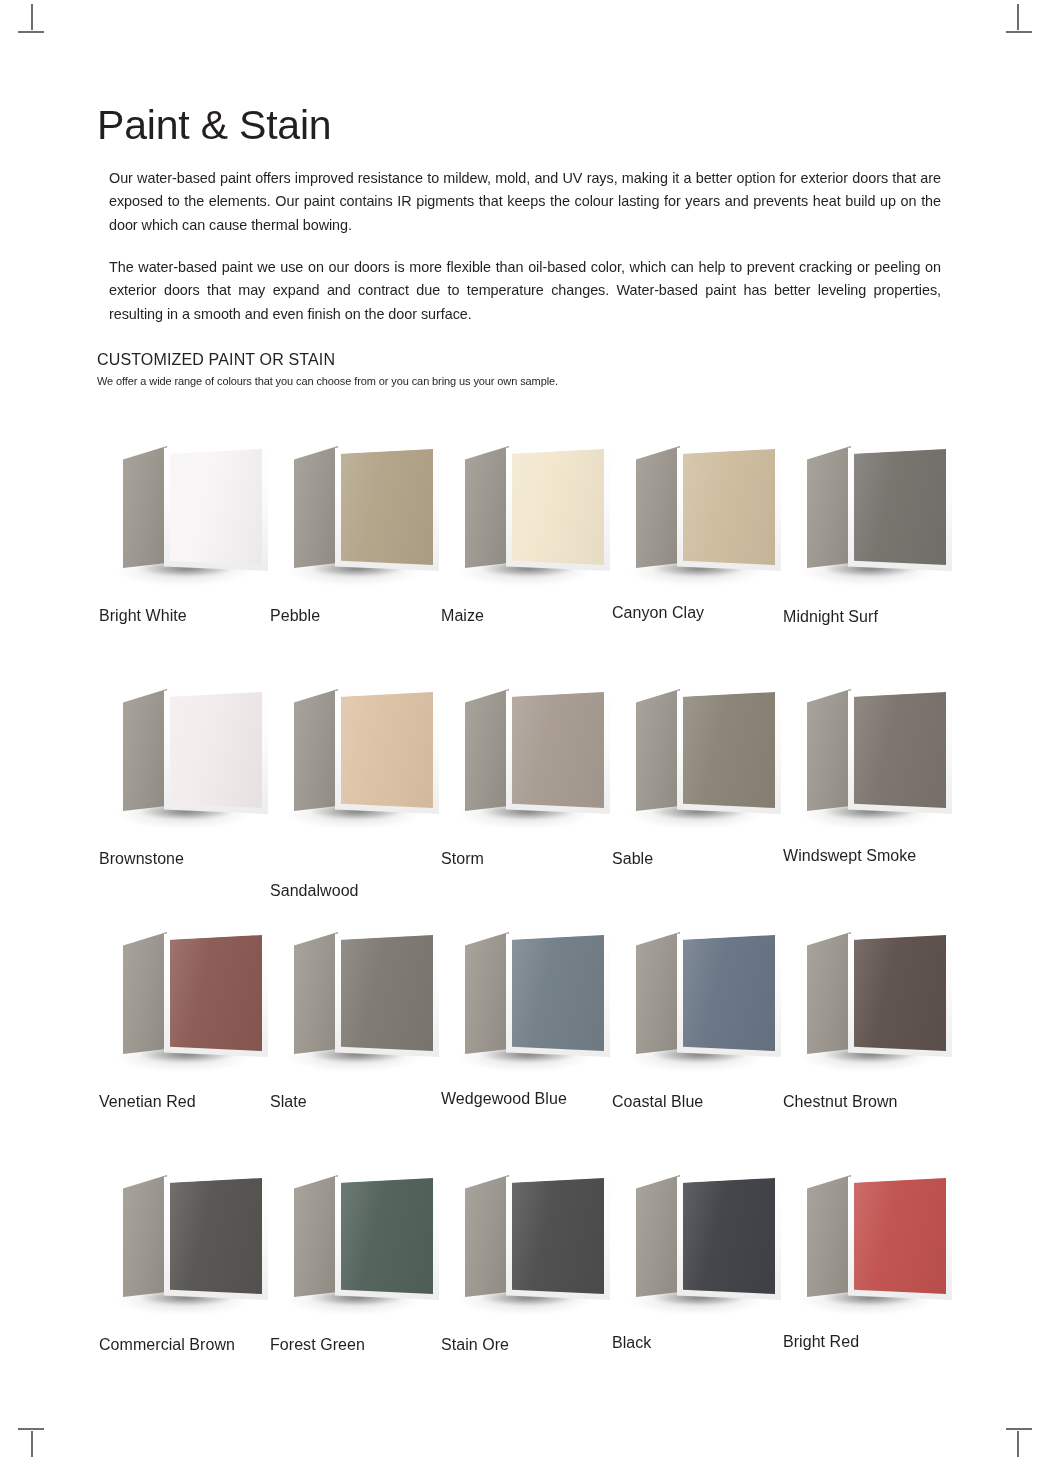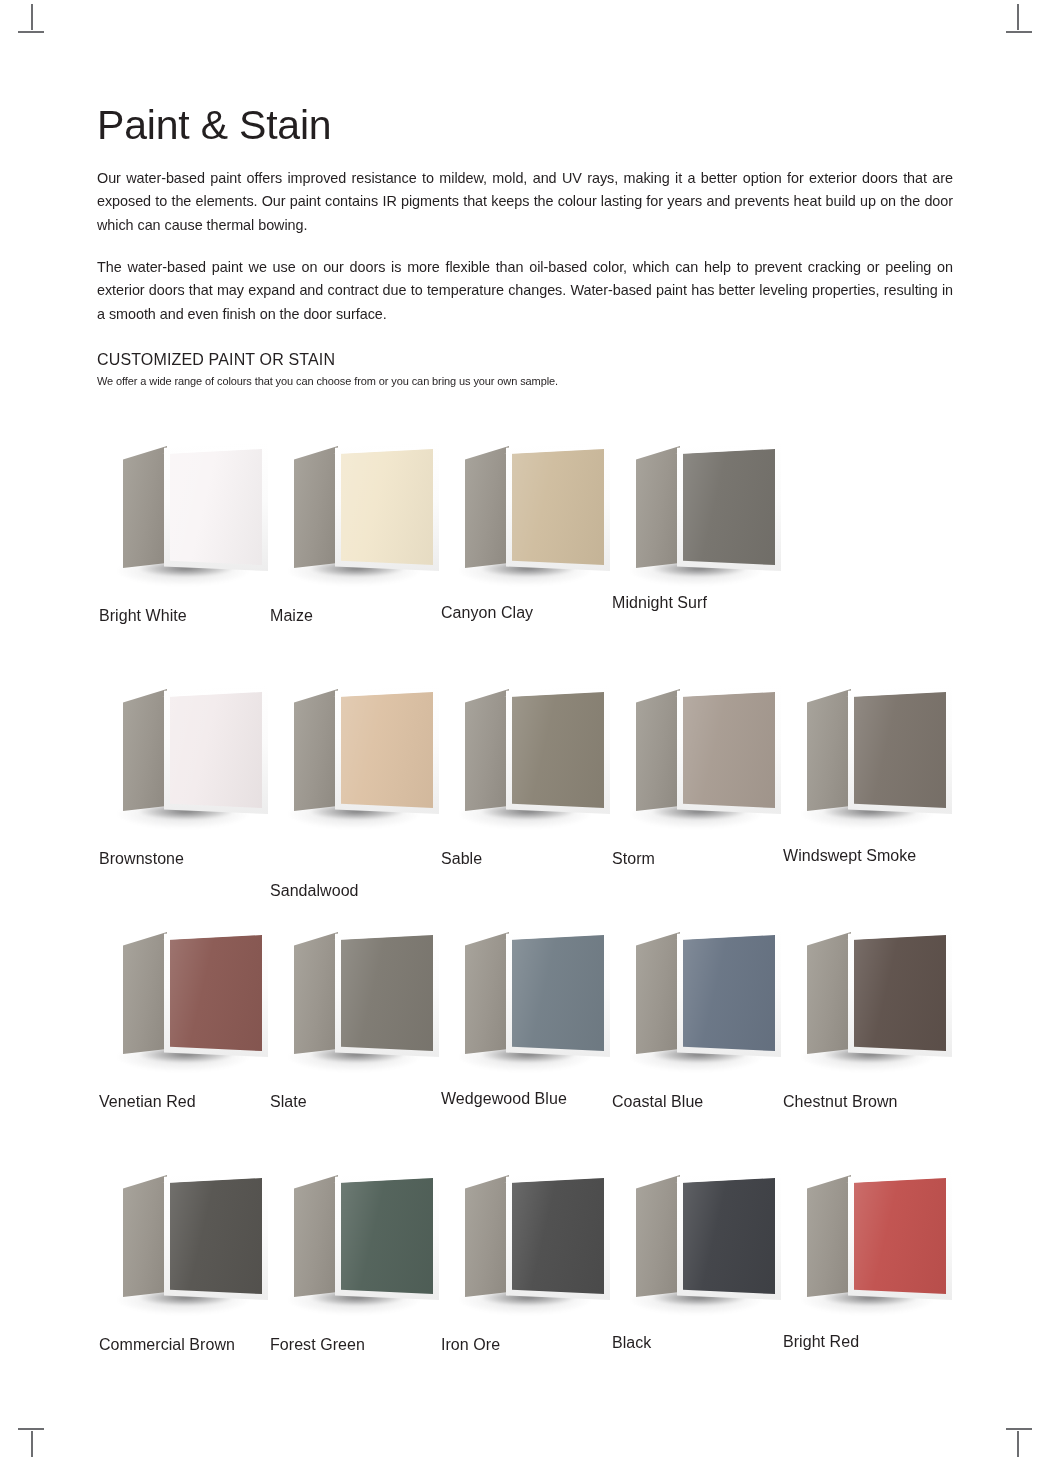--- a/index.html
+++ b/index.html
@@ -49,21 +49,21 @@
     color: #231f20;
     margin: 0;
     padding-top: 104px;
     line-height: 1.05;
   }
 
   .body-copy {
     font-size: 14.4px;
     line-height: 1.62;
     color: #231f20;
-    margin: 0;
+    margin: 12px;
     text-align: justify;
     text-justify: inter-word;
     letter-spacing: -0.05px;
   }
   .para-1 { margin-top: 20px; }
   .para-2 { margin-top: 19px; }
 
   .cust-block { margin-top: 22px; }
   .cust-heading {
     font-size: 16px;
@@ -216,20 +216,32 @@
           </div>
         </div>
         <div class="swatch-label" style="top: 176px;">Bright White</div>
       </div>
       <div class="swatch-cell">
         <div class="cube-stage">
           <div class="cube-shadow"></div>
           <div class="cube">
             <div class="cube-side"></div>
             <div class="cube-frame"></div>
+            <div class="cube-face" style="background: rgb(179, 164, 137);"></div>
+            <div class="cube-top"></div>
+          </div>
+        </div>
+        <div class="swatch-label" style="top: 176px;">Pebble</div>
+      </div>
+      <div class="swatch-cell">
+        <div class="cube-stage">
+          <div class="cube-shadow"></div>
+          <div class="cube">
+            <div class="cube-side"></div>
+            <div class="cube-frame"></div>
             <div class="cube-face" style="background: rgb(242, 231, 205);"></div>
             <div class="cube-top"></div>
           </div>
         </div>
         <div class="swatch-label" style="top: 176px;">Maize</div>
       </div>
       <div class="swatch-cell">
         <div class="cube-stage">
           <div class="cube-shadow"></div>
           <div class="cube">
@@ -244,21 +256,21 @@
       <div class="swatch-cell">
         <div class="cube-stage">
           <div class="cube-shadow"></div>
           <div class="cube">
             <div class="cube-side"></div>
             <div class="cube-frame"></div>
             <div class="cube-face" style="background: rgb(118, 115, 109);"></div>
             <div class="cube-top"></div>
           </div>
         </div>
-        <div class="swatch-label" style="top: 163px;">Midnight Surf</div>
+        <div class="swatch-label" style="top: 177px;">Midnight Surf</div>
       </div>
     </div>
     <div class="swatch-row">
       <div class="swatch-cell">
         <div class="cube-stage">
           <div class="cube-shadow"></div>
           <div class="cube">
             <div class="cube-side"></div>
             <div class="cube-frame"></div>
             <div class="cube-face" style="background: rgb(243, 236, 237);"></div>
@@ -278,37 +290,37 @@
           </div>
         </div>
         <div class="swatch-label" style="top: 176px; margin-top: 32px;">Sandalwood</div>
       </div>
       <div class="swatch-cell">
         <div class="cube-stage">
           <div class="cube-shadow"></div>
           <div class="cube">
             <div class="cube-side"></div>
             <div class="cube-frame"></div>
+            <div class="cube-face" style="background: rgb(168, 156, 146);"></div>
+            <div class="cube-top"></div>
+          </div>
+        </div>
+        <div class="swatch-label" style="top: 176px;">Storm</div>
+      </div>
+      <div class="swatch-cell">
+        <div class="cube-stage">
+          <div class="cube-shadow"></div>
+          <div class="cube">
+            <div class="cube-side"></div>
+            <div class="cube-frame"></div>
             <div class="cube-face" style="background: rgb(139, 132, 118);"></div>
             <div class="cube-top"></div>
           </div>
         </div>
         <div class="swatch-label" style="top: 176px;">Sable</div>
-      </div>
-      <div class="swatch-cell">
-        <div class="cube-stage">
-          <div class="cube-shadow"></div>
-          <div class="cube">
-            <div class="cube-side"></div>
-            <div class="cube-frame"></div>
-            <div class="cube-face" style="background: rgb(168, 156, 146);"></div>
-            <div class="cube-top"></div>
-          </div>
-        </div>
-        <div class="swatch-label" style="top: 176px;">Storm</div>
       </div>
       <div class="swatch-cell">
         <div class="cube-stage">
           <div class="cube-shadow"></div>
           <div class="cube">
             <div class="cube-side"></div>
             <div class="cube-frame"></div>
             <div class="cube-face" style="background: rgb(124, 116, 108);"></div>
             <div class="cube-top"></div>
           </div>
@@ -406,21 +418,21 @@
       <div class="swatch-cell">
         <div class="cube-stage">
           <div class="cube-shadow"></div>
           <div class="cube">
             <div class="cube-side"></div>
             <div class="cube-frame"></div>
             <div class="cube-face" style="background: rgb(78, 78, 78);"></div>
             <div class="cube-top"></div>
           </div>
         </div>
-        <div class="swatch-label" style="top: 176px;">Iron Ore</div>
+        <div class="swatch-label" style="top: 176px;">Stain Ore</div>
       </div>
       <div class="swatch-cell">
         <div class="cube-stage">
           <div class="cube-shadow"></div>
           <div class="cube">
             <div class="cube-side"></div>
             <div class="cube-frame"></div>
             <div class="cube-face" style="background: rgb(65, 67, 72);"></div>
             <div class="cube-top"></div>
           </div>

